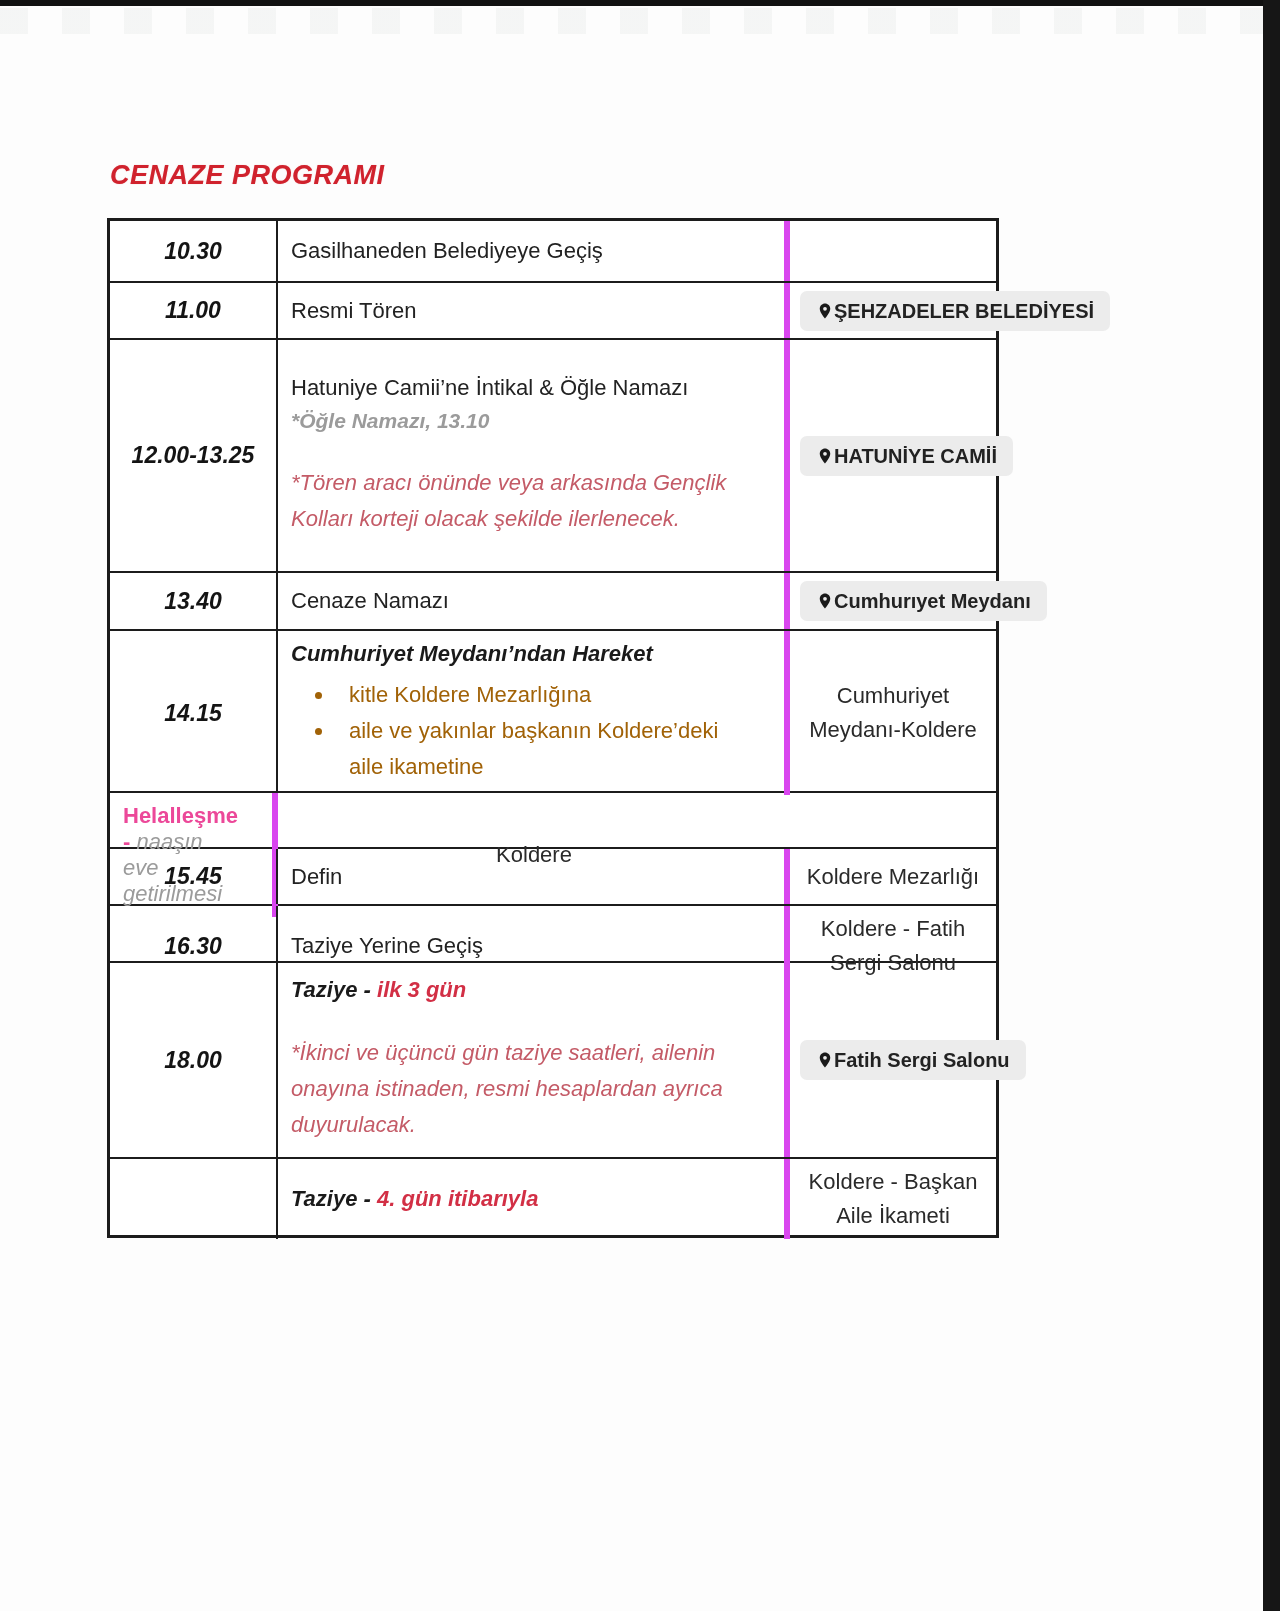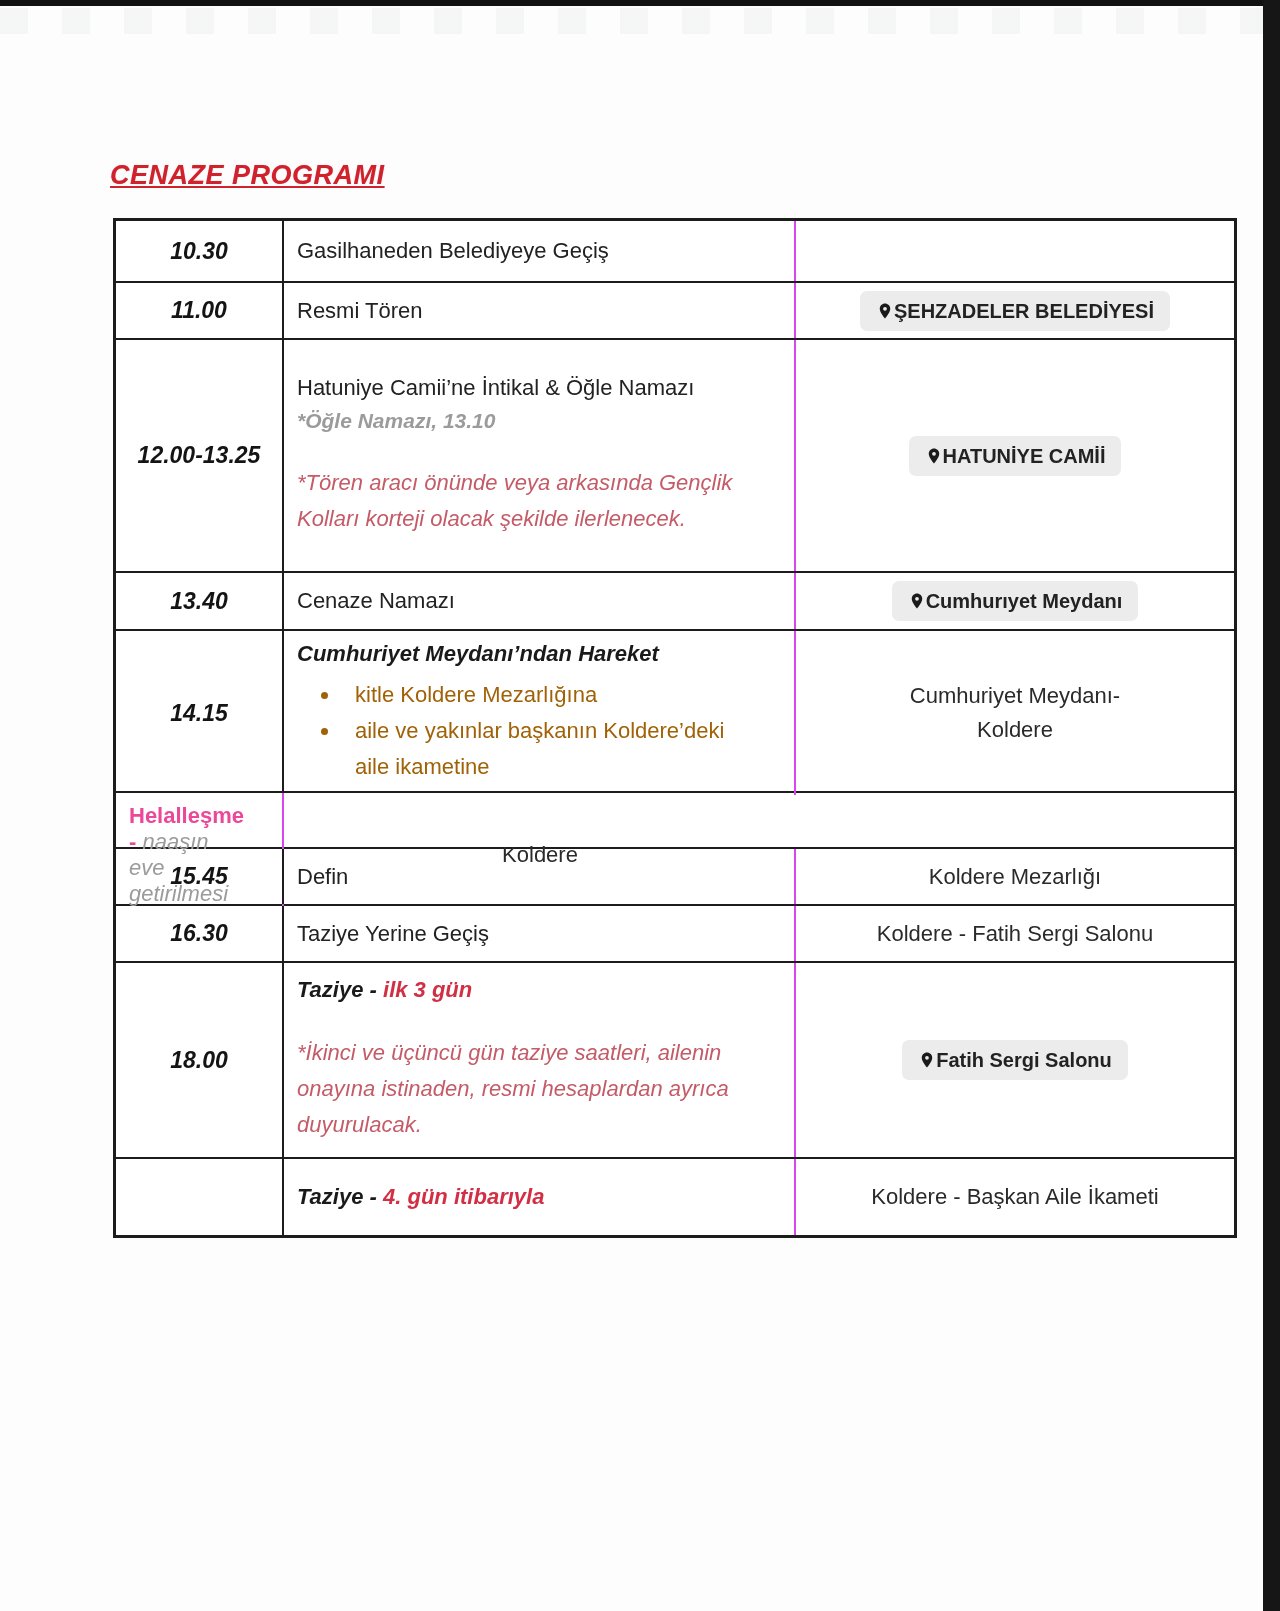--- a/index.html
+++ b/index.html
@@ -22,24 +22,23 @@
   .smudge {
     position:absolute; top:8px; left:0; width:1263px; height:26px;
     background:repeating-linear-gradient(90deg, rgba(90,110,100,0.05) 0 28px, rgba(255,255,255,0) 28px 62px);
   }
   .page-title {
     position:absolute; left:110px; top:160px;
     font-size:27px; font-weight:800; font-style:italic;
     letter-spacing:0.5px;
     color:#d0222d;
     text-shadow:0 0 1px rgba(208,34,45,0.35);
-    text-decoration:underline;
   }
   .schedule-table {
-    position:absolute; left:113px; top:218px; width:1124px;
+    position:absolute; left:107px; top:218px; width:892px;
     border:3px solid #1c1c1c;
     background:#fff;
   }
   .row {
     display:grid;
     grid-template-columns:168px 512px 1fr;
     border-top:2px solid #1c1c1c;
   }
   .row:first-child { border-top:none; }
   .row:nth-child(1)  { height:60px; }
@@ -54,21 +53,21 @@
   .row:nth-child(10) { height:78px; }
   .cell { display:flex; flex-direction:column; justify-content:center; }
   .cell-time {
     align-items:center;
     border-right:2px solid #1c1c1c;
     font-weight:800; font-style:italic;
     font-size:23px; color:#141414;
     text-align:center;
   }
   .cell-event {
-    border-right:2px solid #d946ef;
+    border-right:6px solid #d946ef;
     padding:10px 32px 10px 13px;
     font-size:22px;
   }
   .cell-loc {
     align-items:center;
     text-align:center;
     font-size:22px;
     color:#2a2a2a;
     padding:6px 10px;
     line-height:34px;

